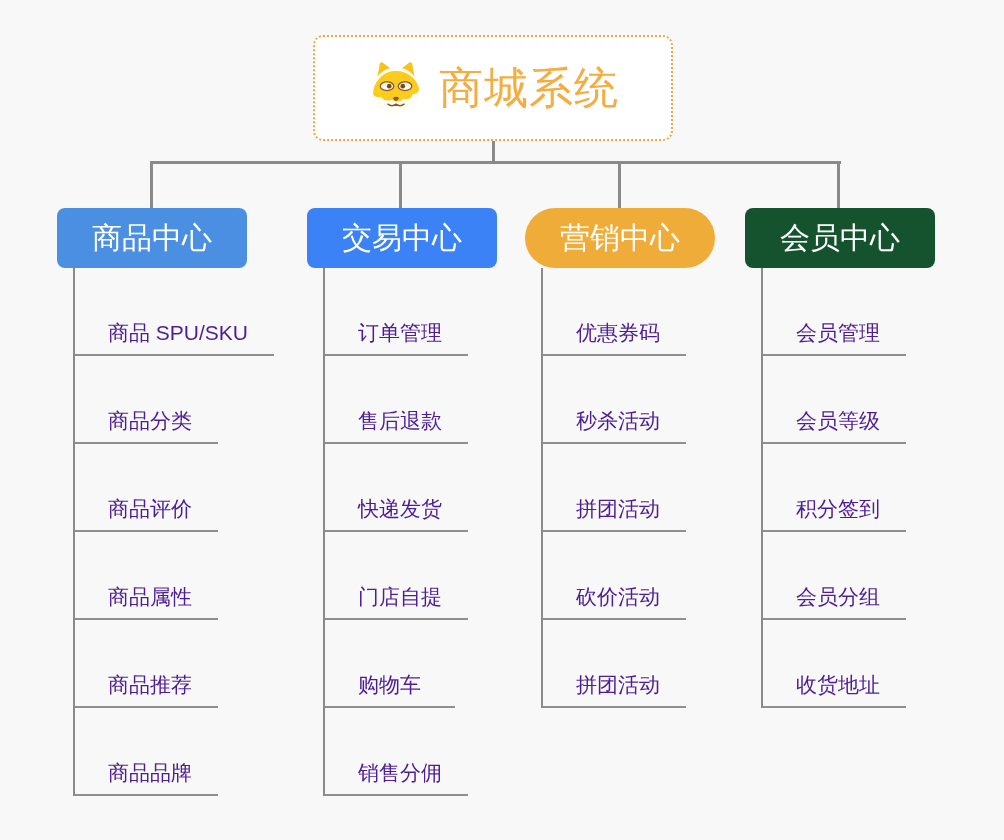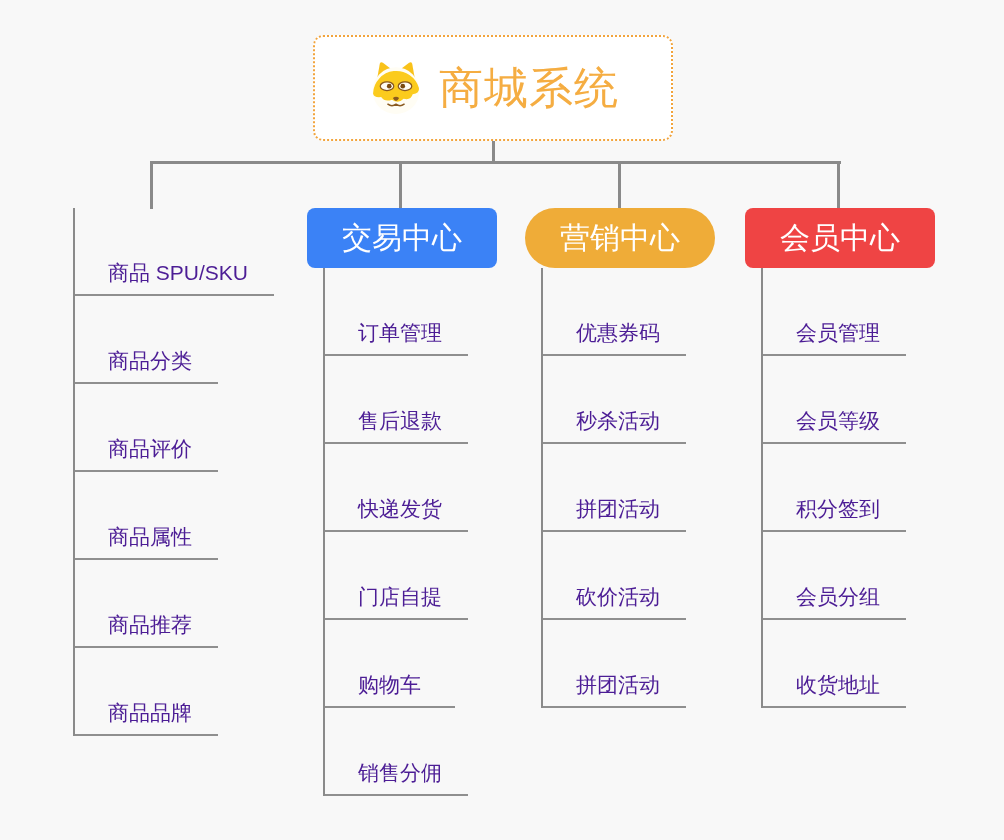--- a/index.html
+++ b/index.html
@@ -107,20 +107,21 @@
         <circle cx="24.5" cy="28" r="2.6" fill="#7a4a10"></circle>
         <circle cx="39.5" cy="28" r="2.6" fill="#7a4a10"></circle>
         <path d="M28.5 41 q3.5 -2.8 7 0 q-1.8 3.4 -3.5 3.4 q-1.7 0 -3.5 -3.4" fill="#8a5a1f"></path>
         <path d="M23 48 q4.5 3.5 9 0 M32 48 q4.5 3.5 9 0" stroke="#8a5a1f" stroke-width="1.7" fill="none" stroke-linecap="round"></path>
       </svg>
     </span>
     <span class="root-title" style="color: rgb(245, 173, 66);">商城系统</span>
   </div>
 
   <div class="branch branch-0">
+    <div class="branch-header" style="background-color: rgb(74, 143, 226);">商品中心</div>
     <div class="branch-items">
       <div class="item">商品 SPU/SKU</div>
       <div class="item">商品分类</div>
       <div class="item">商品评价</div>
       <div class="item">商品属性</div>
       <div class="item">商品推荐</div>
       <div class="item">商品品牌</div>
     </div>
   </div>
 
@@ -141,21 +142,21 @@
     <div class="branch-items">
       <div class="item">优惠券码</div>
       <div class="item">秒杀活动</div>
       <div class="item">拼团活动</div>
       <div class="item">砍价活动</div>
       <div class="item">拼团活动</div>
     </div>
   </div>
 
   <div class="branch branch-3">
-    <div class="branch-header" style="background-color: #ef4444;">会员中心</div>
+    <div class="branch-header" style="background-color: #14532d;">会员中心</div>
     <div class="branch-items">
       <div class="item">会员管理</div>
       <div class="item">会员等级</div>
       <div class="item">积分签到</div>
       <div class="item">会员分组</div>
       <div class="item">收货地址</div>
     </div>
   </div>
 
 </div>

